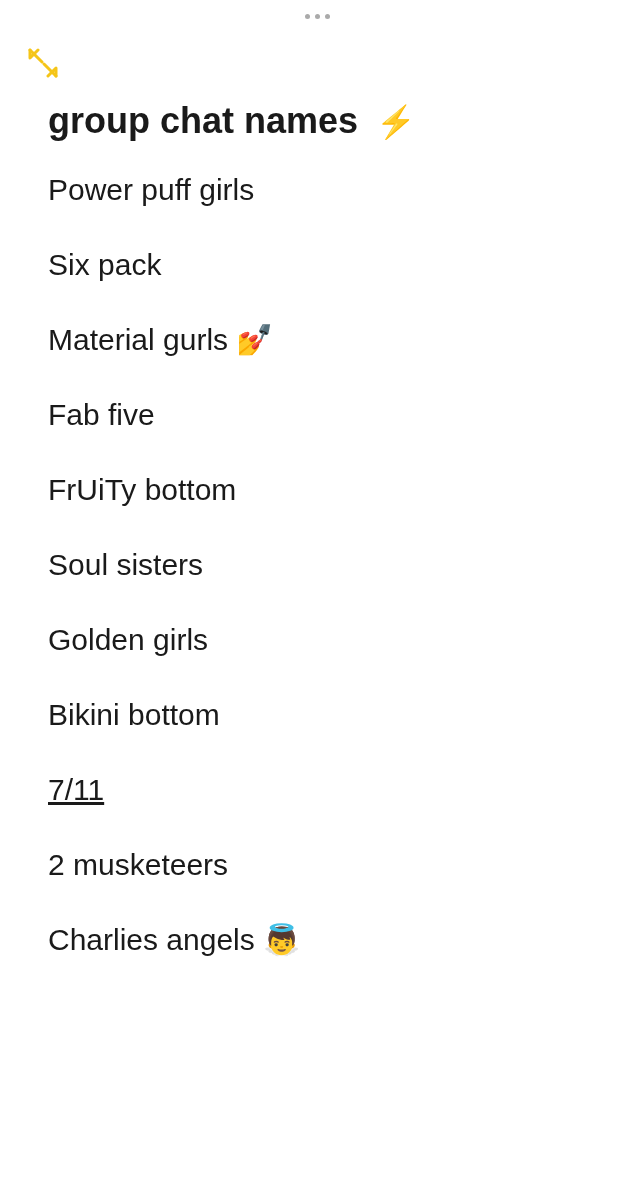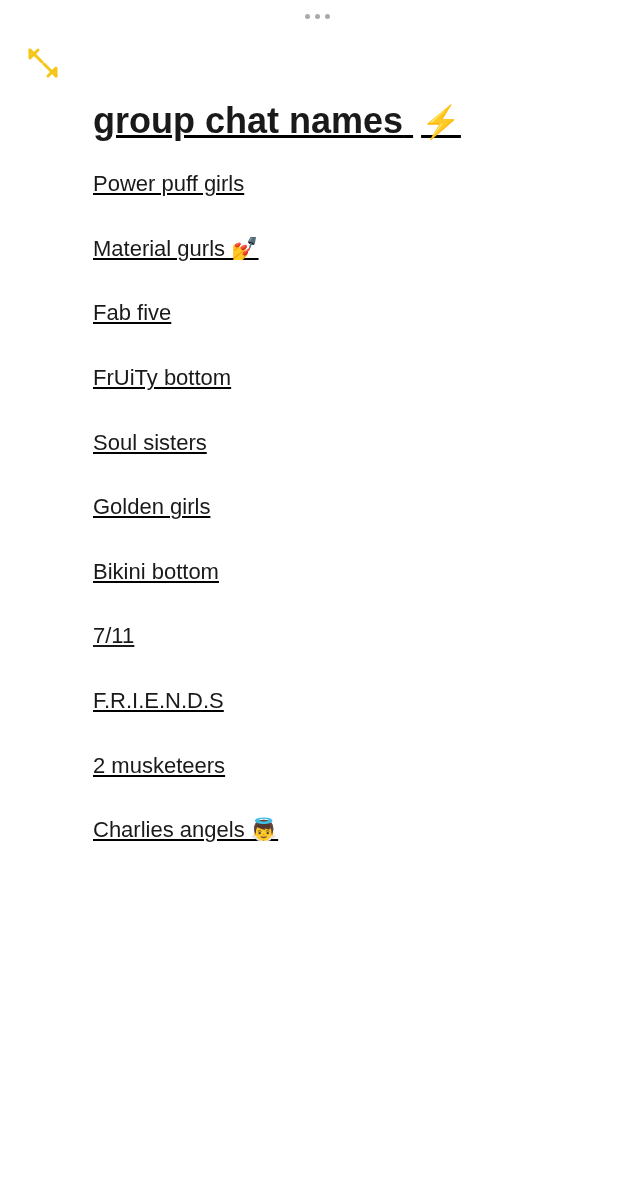--- a/index.html
+++ b/index.html
@@ -39,43 +39,42 @@
       height: 30px;
       color: #f5c518;
     }
 
     .expand-icon svg {
       width: 30px;
       height: 30px;
     }
 
     .content {
-      padding: 80px 60px 60px 93px;
-      text-decoration: underline;
+      padding: 80px 60px 60px 48px;
     }
 
     .page-title {
       font-size: 36px;
       font-weight: 800;
       color: #1a1a1a;
       margin-bottom: 8px;
       line-height: 1.2;
     }
 
     .title-emoji {
       font-size: 32px;
       margin-left: 8px;
     }
 
     .list-container {
       margin-top: 10px;
     }
 
     .list-item {
-      font-size: 22px;
+      font-size: 30px;
       color: #1a1a1a;
       font-weight: 400;
       padding: 18px 0;
       line-height: 1.3;
       border-bottom: none;
     }
   </style>
 </head>
 <body>
 
@@ -96,24 +95,24 @@
 
 <div class="content">
 
   <div class="page-title">
     <span>group chat names</span>
     <span class="title-emoji">⚡</span>
   </div>
 
   <div class="list-container">
   <div class="list-item"><span>Power puff girls</span></div>
+      <div class="list-item"><span>Six pack</span></div>
       <div class="list-item"><span>Material gurls 💅</span></div>
       <div class="list-item"><span>Fab five</span></div>
       <div class="list-item"><span>FrUiTy bottom</span></div>
       <div class="list-item"><span>Soul sisters</span></div>
       <div class="list-item"><span>Golden girls</span></div>
       <div class="list-item"><span>Bikini bottom</span></div>
       <div class="list-item"><span style="text-decoration: underline;">7/11</span></div>
-      <div class="list-item"><span>F.R.I.E.N.D.S</span></div>
       <div class="list-item"><span>2 musketeers</span></div>
       <div class="list-item"><span>Charlies angels 👼</span></div>
     </div>
 </div>
 
 </body></html>

